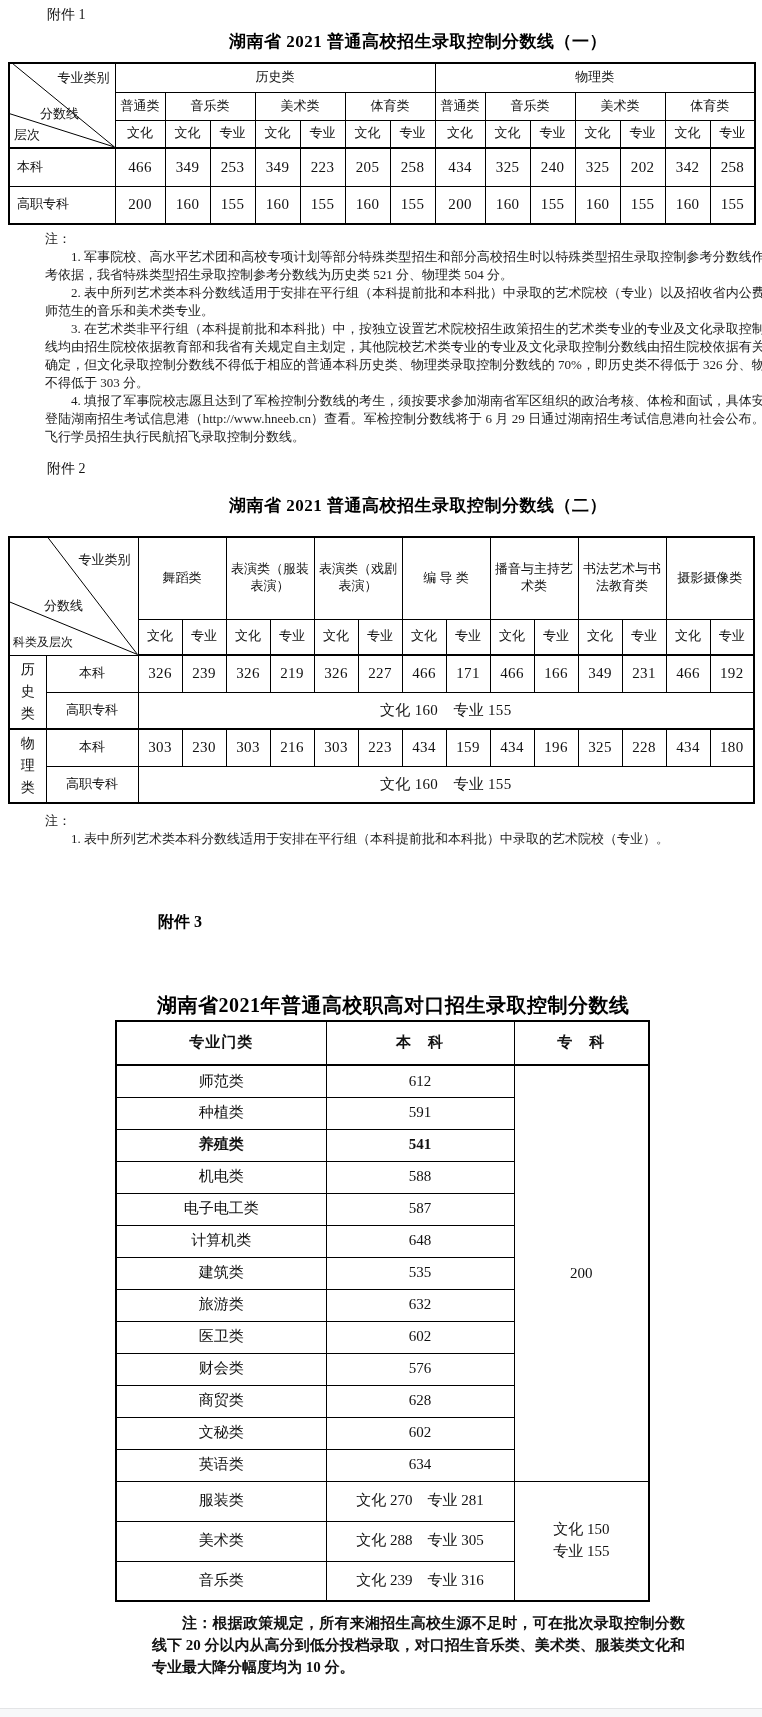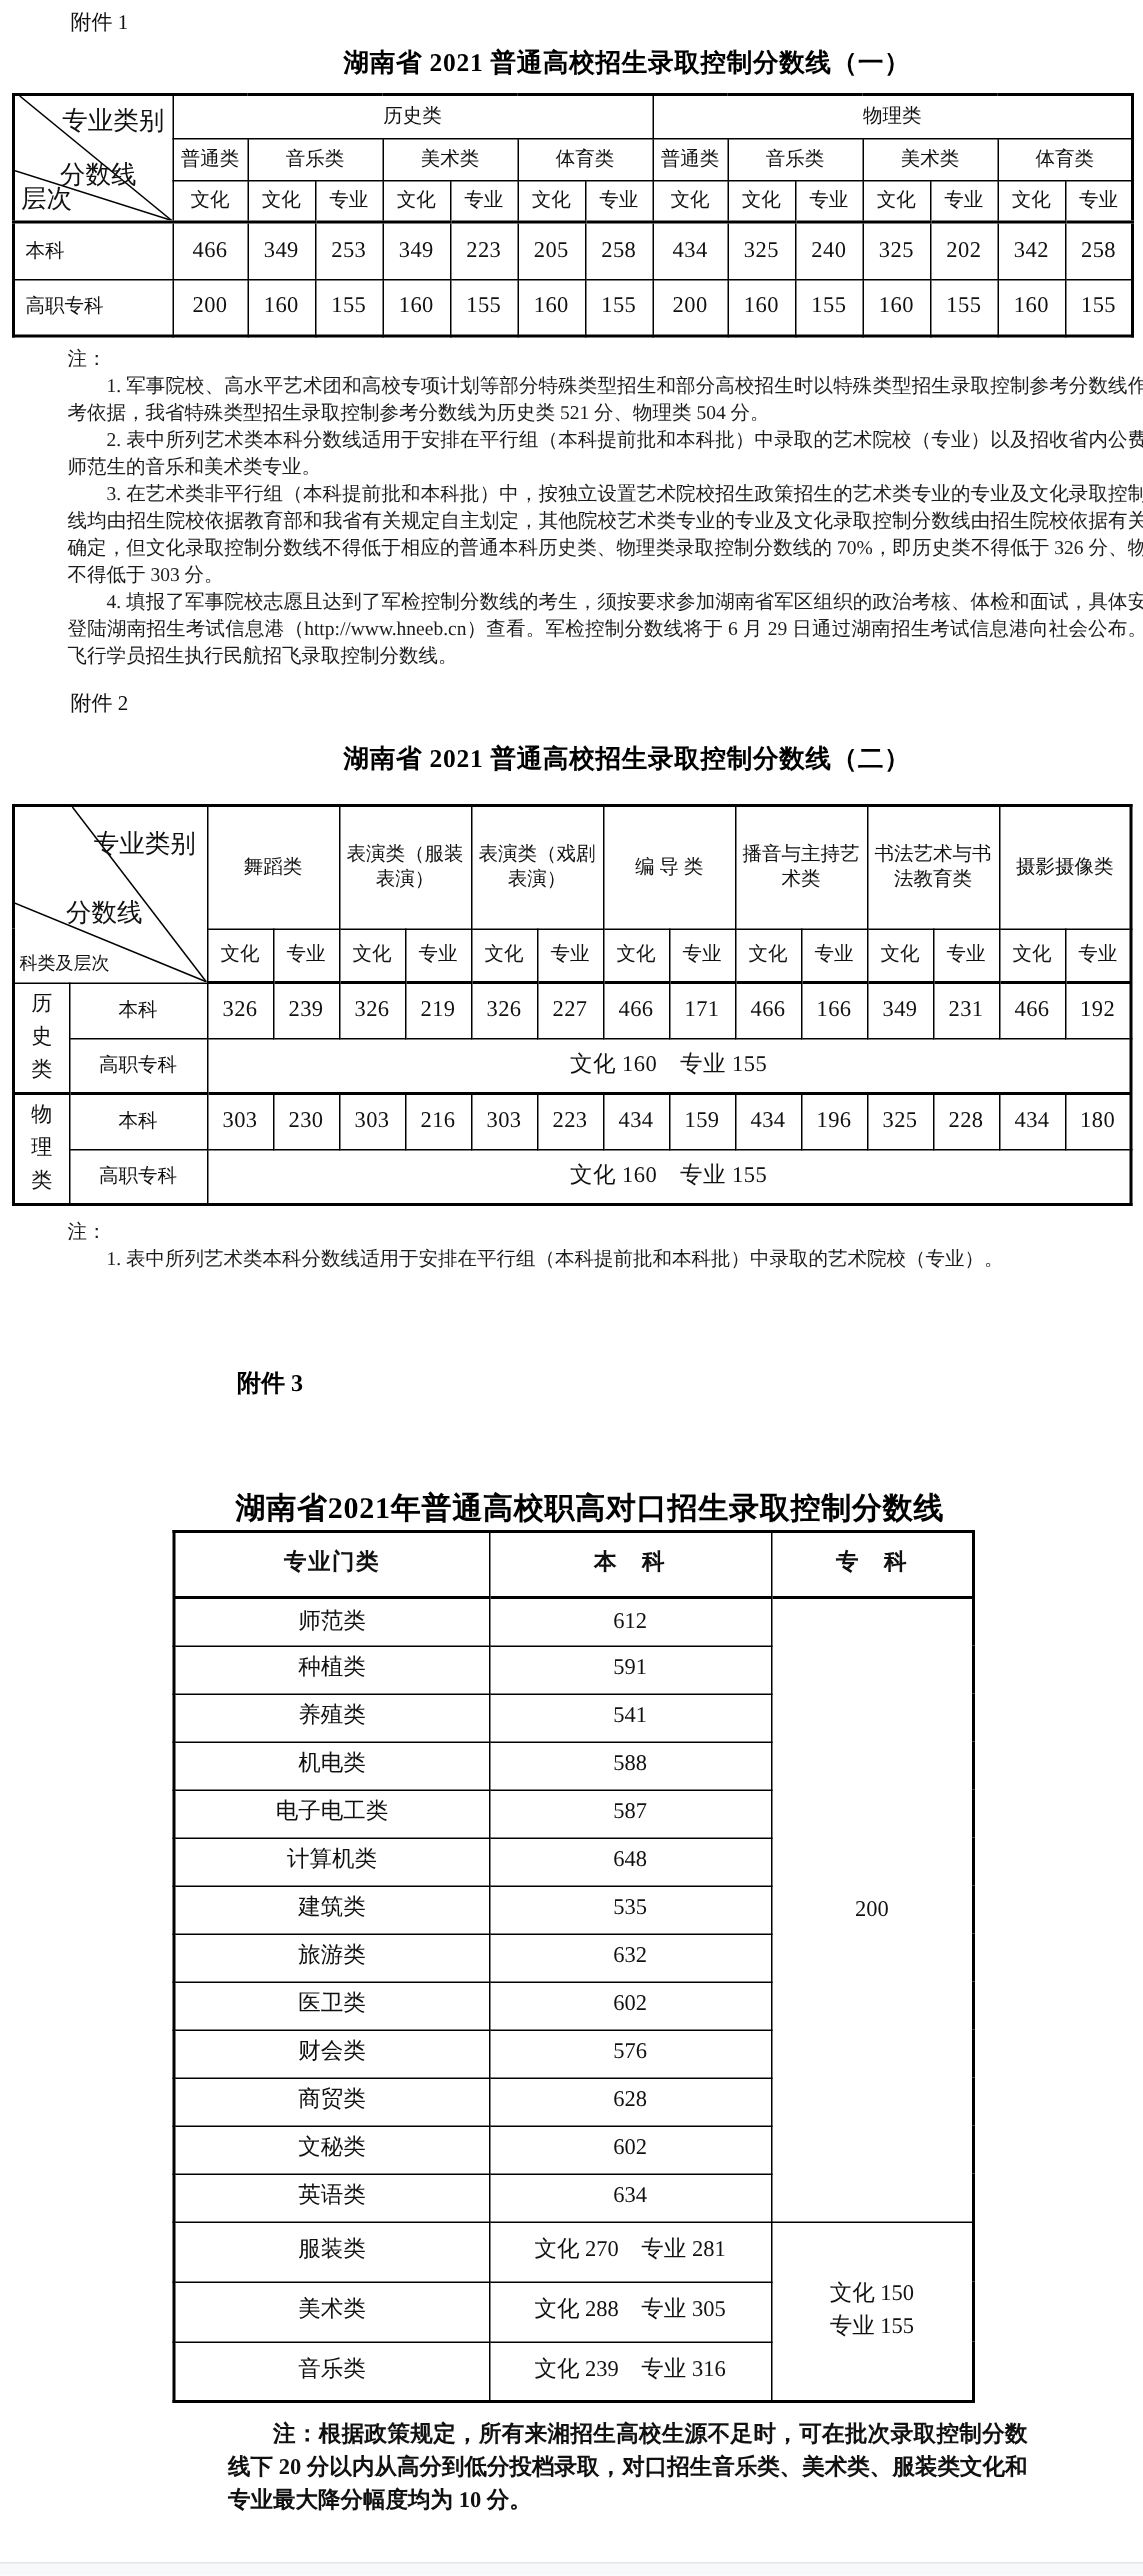--- a/index.html
+++ b/index.html
@@ -15,21 +15,21 @@
   table{border-collapse:collapse;table-layout:fixed;background:#fff;}
   .score-table{border:2px solid #000;}
   .score-table td{border:1px solid #000;text-align:center;vertical-align:middle;padding:0 2px;font-size:13px;line-height:1.3;color:#111;overflow:hidden;}
   .score-table td.num{font-size:15px;letter-spacing:.3px;}
   td.bb2{border-bottom-width:2px !important;}
   .row-label{text-align:left !important;padding-left:7px !important;}
 
   
   .corner{position:relative;padding:0 !important;}
   .corner svg{position:absolute;left:0;top:0;width:100%;height:100%;display:block;}
-  .corner span{position:absolute;font-size:17px;white-space:nowrap;color:#111;}
+  .corner span{position:absolute;font-size:13px;white-space:nowrap;color:#111;}
 
   
   .vert{display:inline-block;width:15px;font-size:14px;line-height:1.55;word-break:break-all;margin:0 auto;}
 
   
   .notes{left:8px;width:746px;font-size:13px;line-height:18px;text-align:justify;color:#1c1c1c;}
   .notes p{margin:0;text-indent:2em;}
   .notes p.nlabel{text-indent:0;}
 
   
@@ -282,21 +282,21 @@
   </tr>
   <tr style="height:32px;">
     <td>师范类</td>
     <td>612</td>
     <td rowspan="13">200</td>
   </tr>
   <tr style="height:32px;">
     <td>种植类</td>
     <td>591</td>
   </tr>
-  <tr style="height:32px;">
+  <tr style="height:32px;font-weight:bold;">
     <td>养殖类</td>
     <td>541</td>
   </tr>
   <tr style="height:32px;">
     <td>机电类</td>
     <td>588</td>
   </tr>
   <tr style="height:32px;">
     <td>电子电工类</td>
     <td>587</td>

